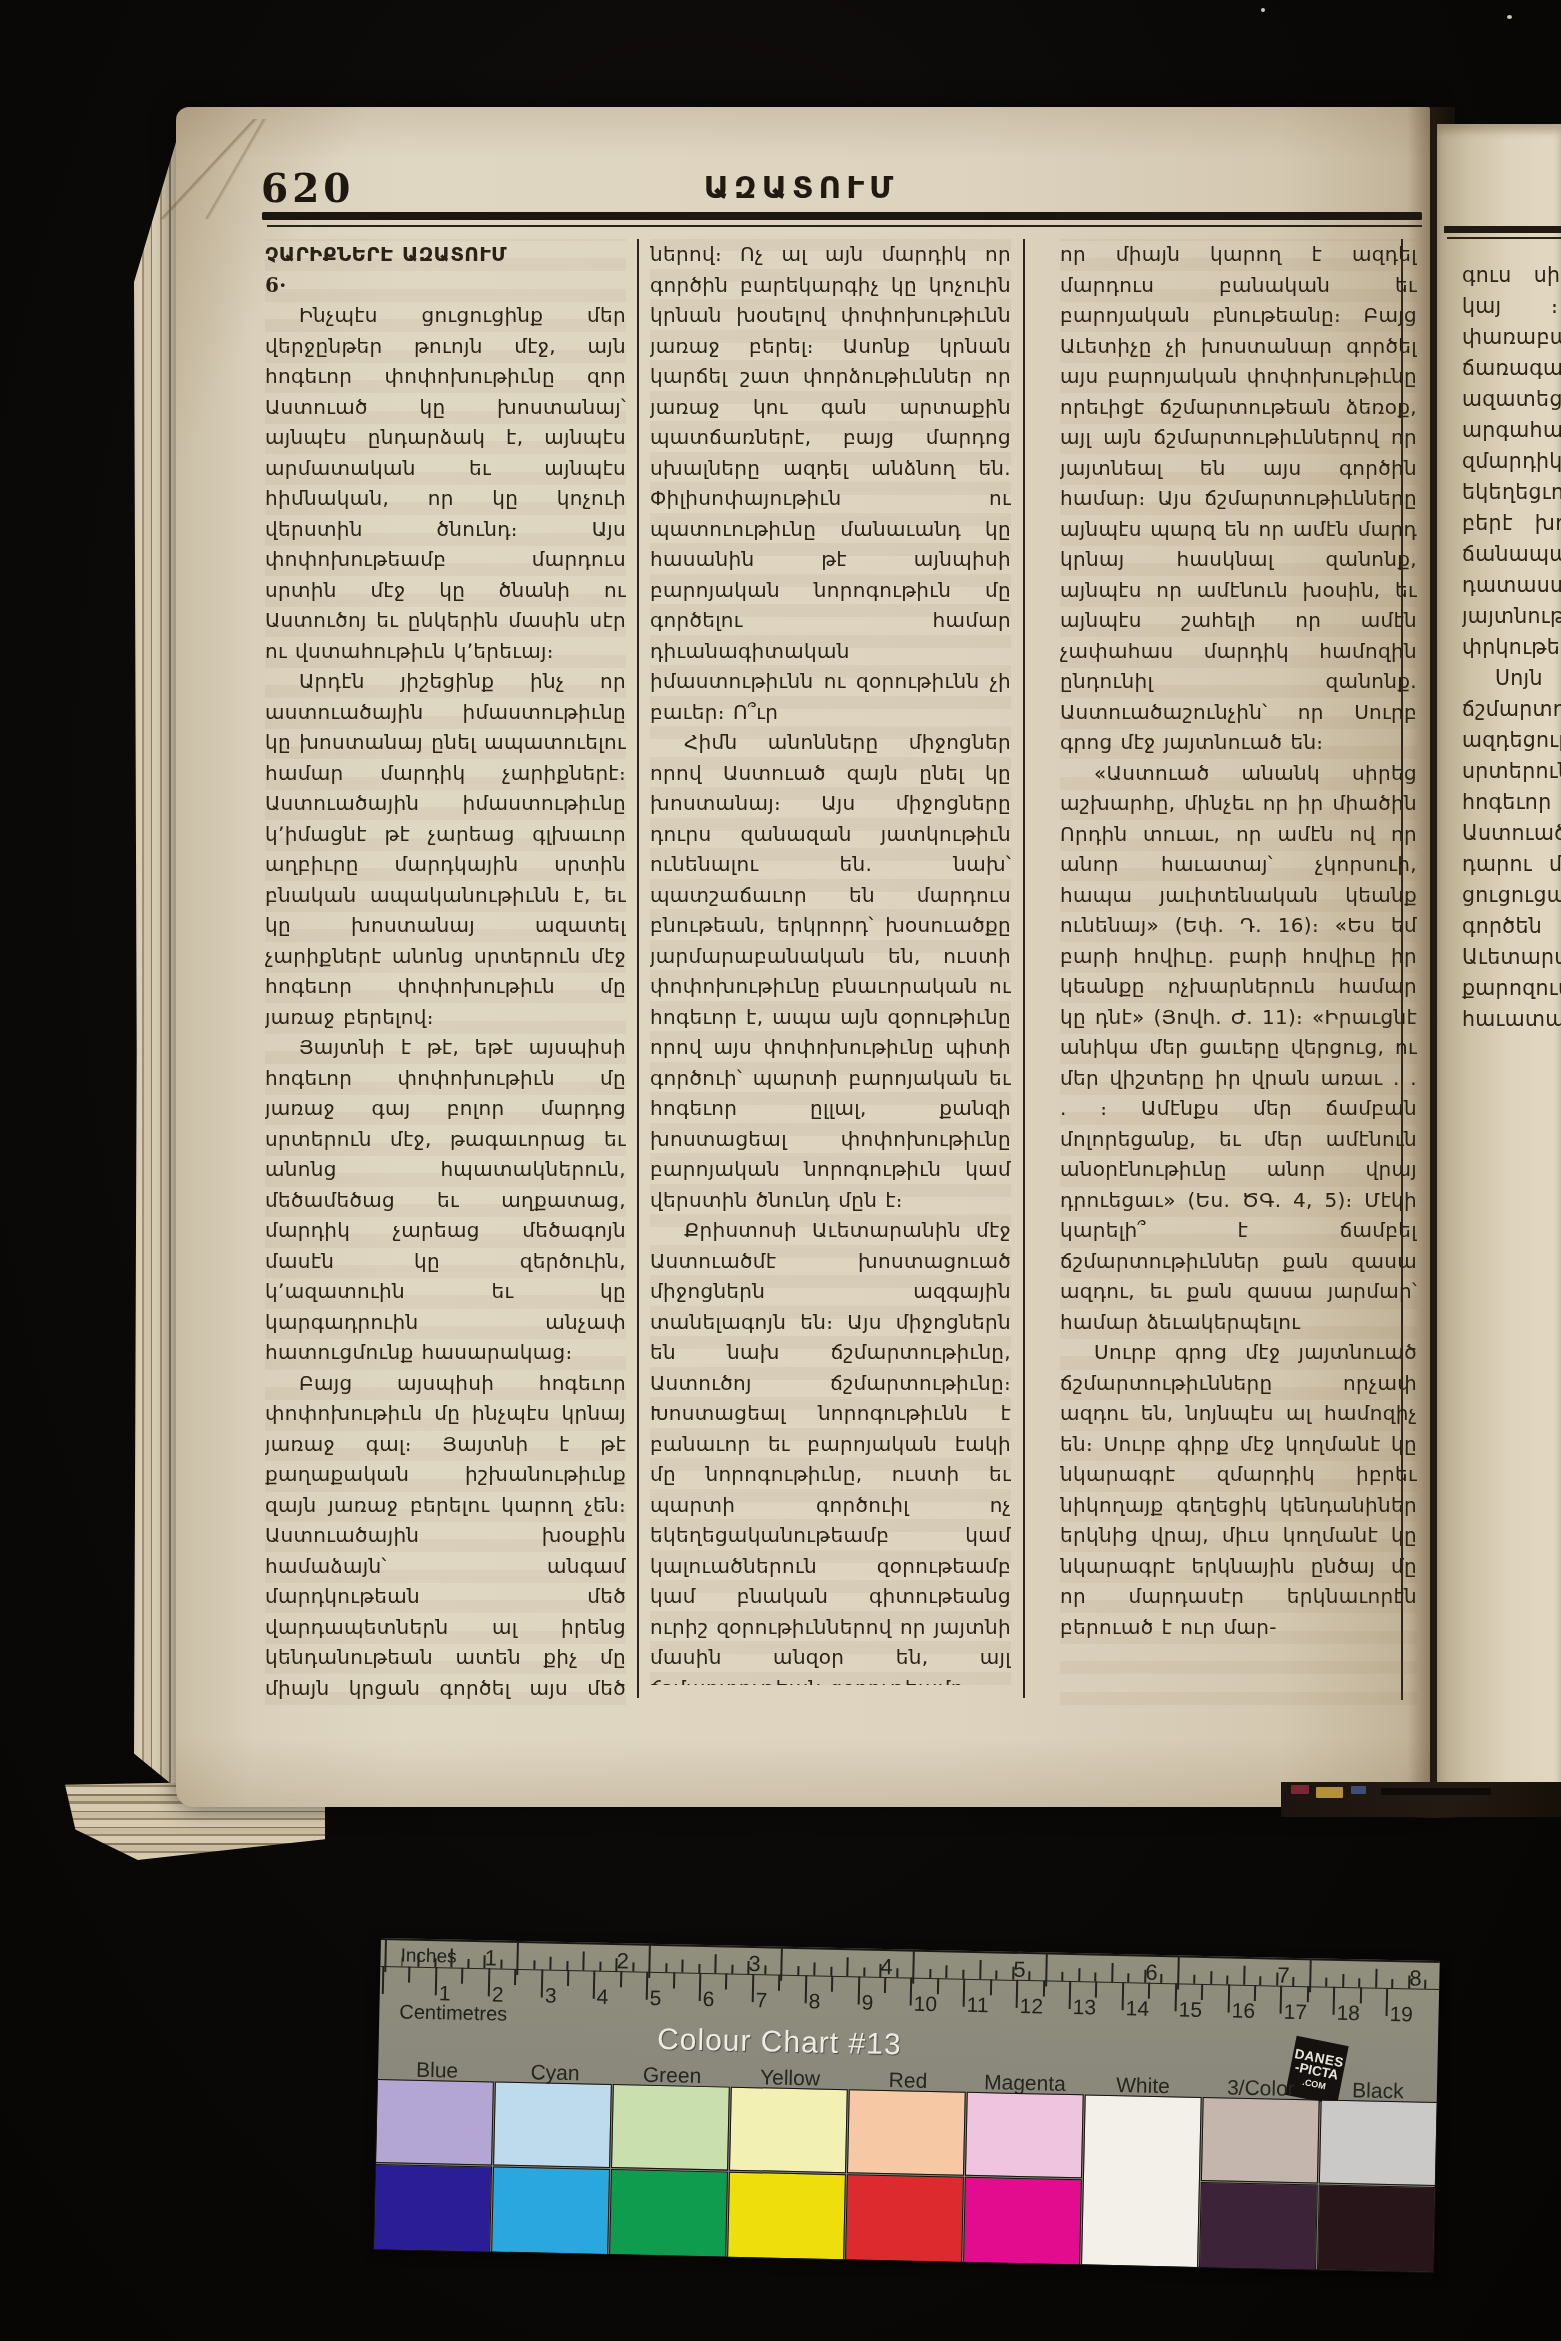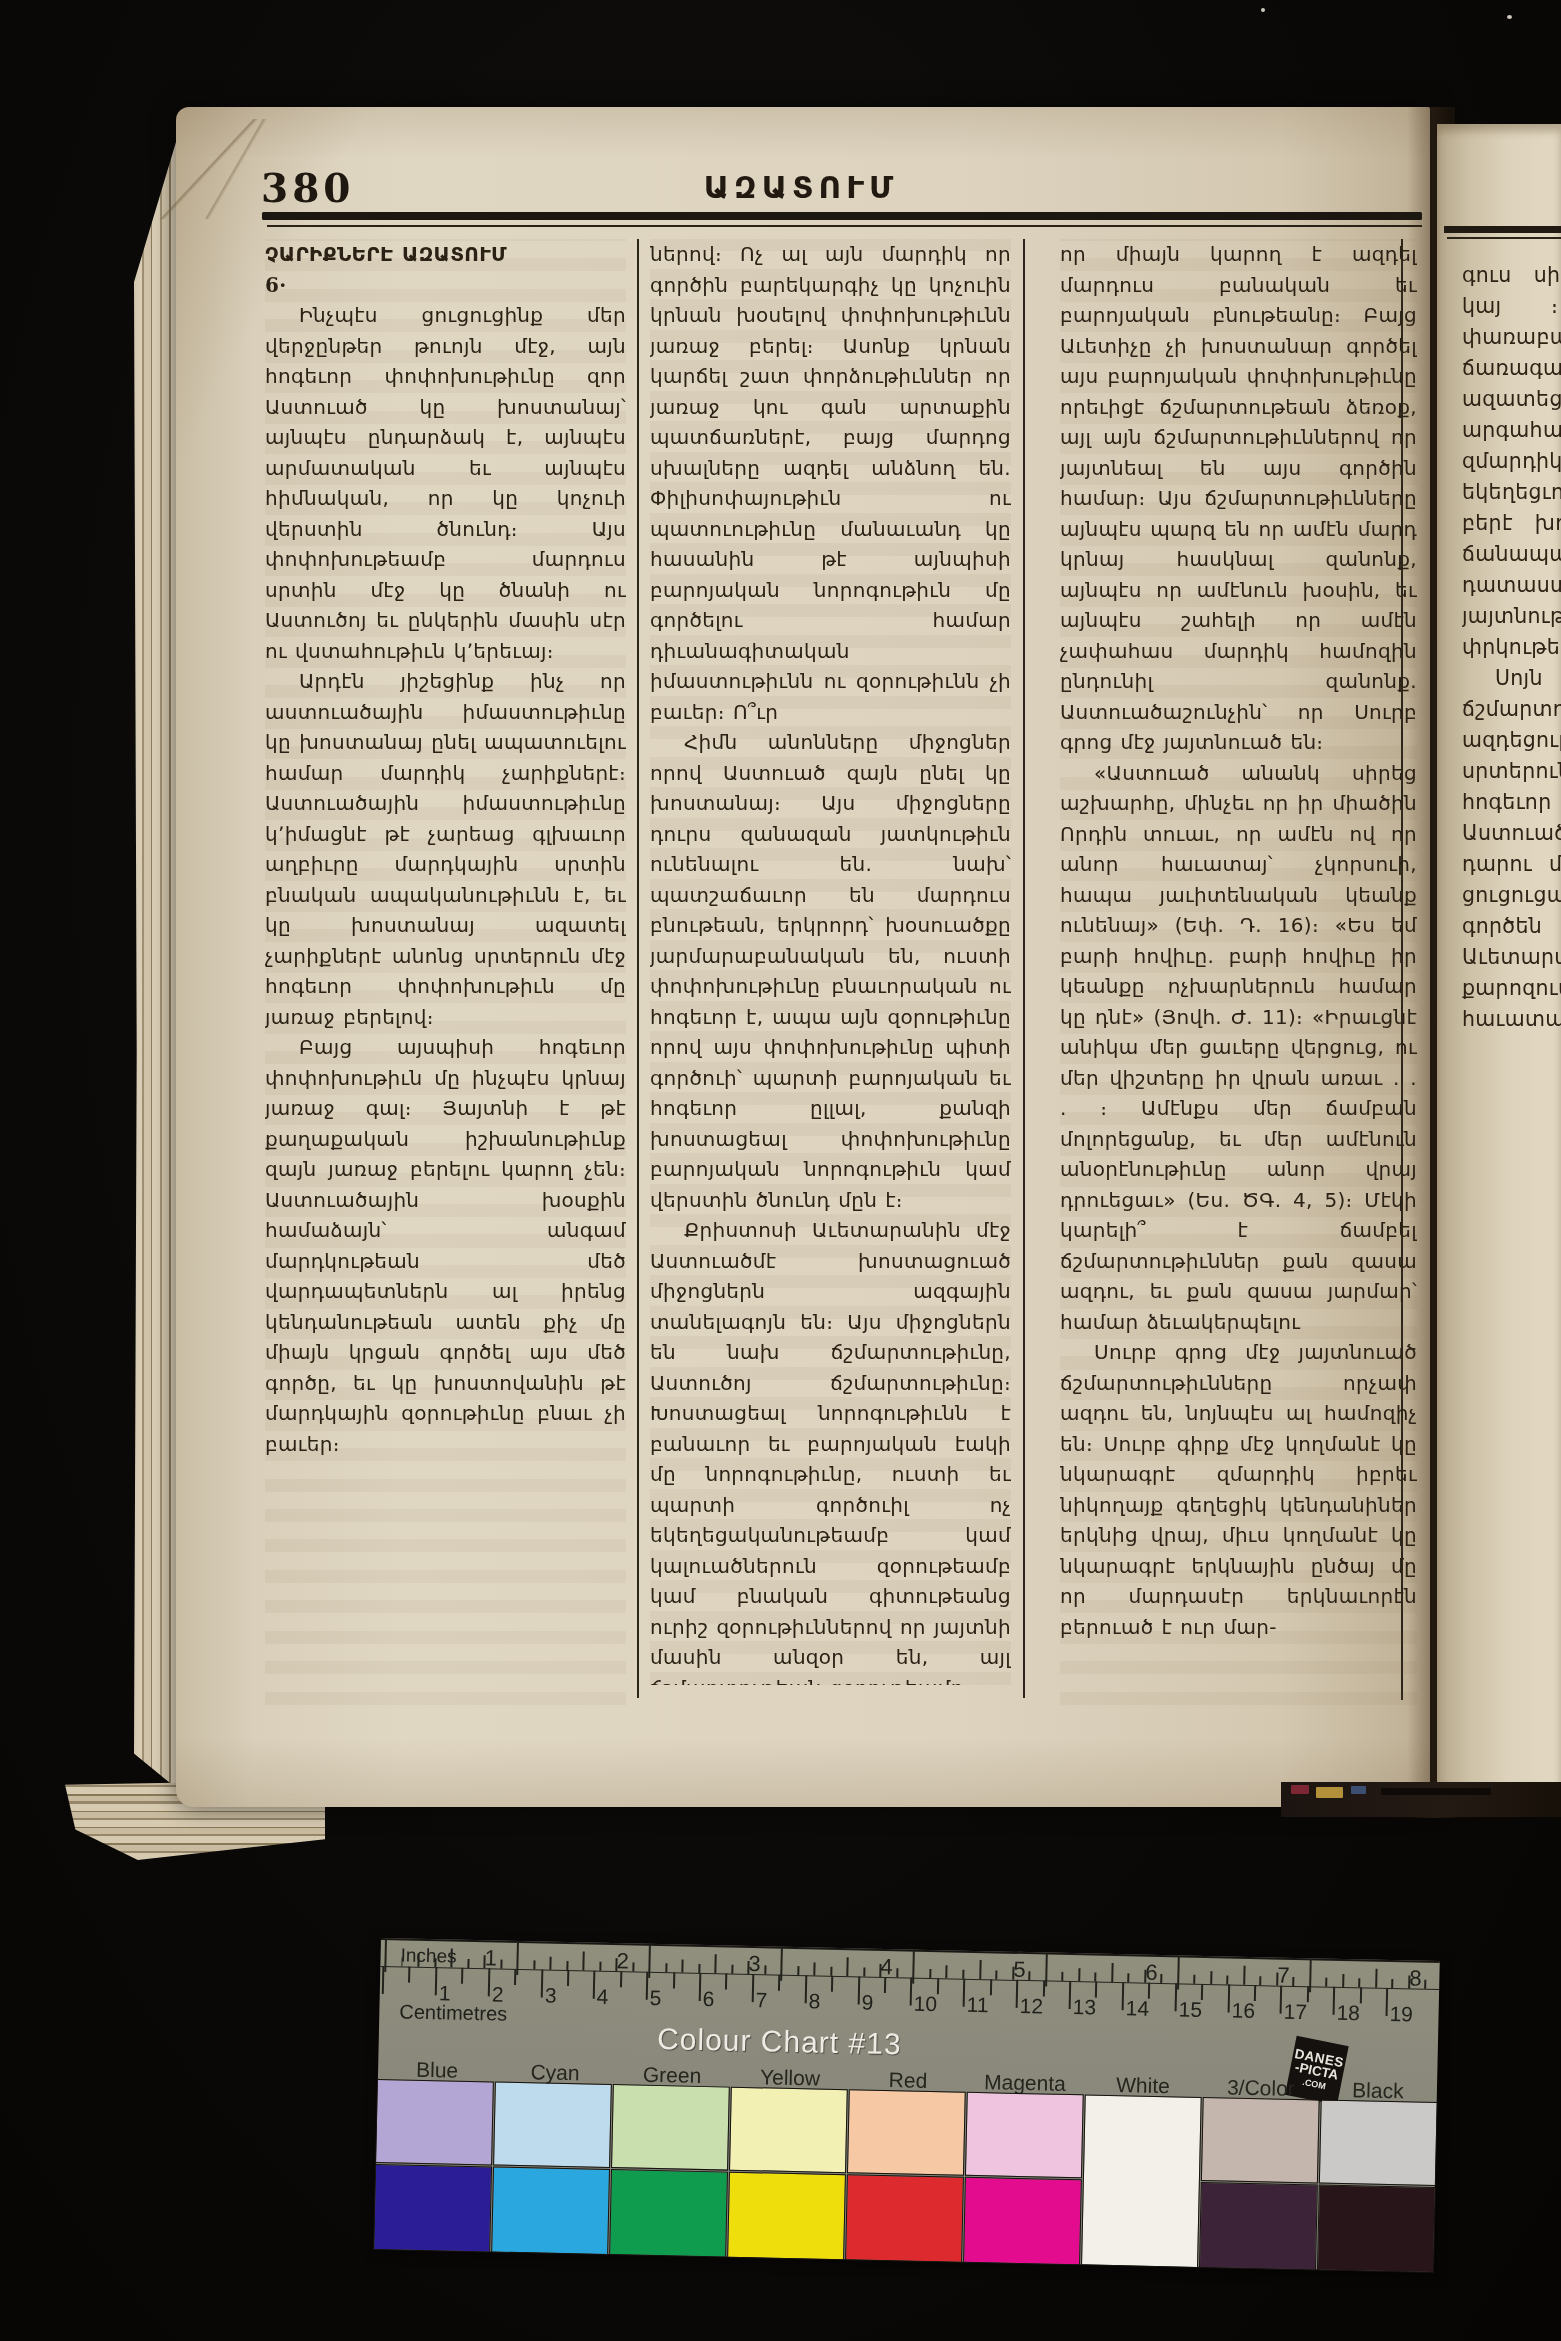--- a/index.html
+++ b/index.html
@@ -102,39 +102,40 @@
   <div class="corner-folds"></div>
   <div class="gutter"></div>
   <div class="page-facing"></div>
   <div class="cover-strip">
     <i style="left:10px;top:3px;width:18px;height:9px;background:#7d2734;"></i>
     <i style="left:35px;top:5px;width:27px;height:11px;background:#b3913a;"></i>
     <i style="left:70px;top:4px;width:15px;height:8px;background:#3c4f72;"></i>
     <i style="left:100px;top:6px;width:110px;height:7px;background:#0e0a07;"></i>
   </div>
 
-  <div class="pagenum">380</div>
+  <div class="pagenum">620</div>
   <div class="masthead">ԱԶԱՏՈՒՄ</div>
   <div class="rule-thick"></div>
   <div class="rule-thin"></div>
   <div class="rule-thick-facing"></div>
   <div class="rule-thin-facing"></div>
 
   <div class="vrule" style="left:637px;"></div>
   <div class="vrule" style="left:1023px;"></div>
   <div class="vrule" style="left:1401px;height:1461px;"></div>
 
   <div class="col" style="left:265px;width:361px;height:1466px;">
     <div class="ghost"></div>
     <div class="col-inner">
       <p class="art-heading">ՉԱՐԻՔՆԵՐԷ ԱԶԱՏՈՒՄ</p>
       <p class="art-no">6·</p>
       <div>
           <p>Ինչպէս ցուցուցինք մեր վերջընթեր թուոյն մէջ, այն հոգեւոր փոփոխութիւնը զոր Աստուած կը խոստանայ՝ այնպէս ընդարձակ է, այնպէս արմատական եւ այնպէս հիմնական, որ կը կոչուի վերստին ծնունդ։ Այս փոփոխութեամբ մարդուս սրտին մէջ կը ծնանի ու Աստուծոյ եւ ընկերին մասին սէր ու վստահութիւն կ՚երեւայ։</p>
           <p>Արդէն յիշեցինք ինչ որ աստուածային իմաստութիւնը կը խոստանայ ընել ապատուելու համար մարդիկ չարիքներէ։ Աստուածային իմաստութիւնը կ՚իմացնէ թէ չարեաց գլխաւոր աղբիւրը մարդկային սրտին բնական ապականութիւնն է, եւ կը խոստանայ ազատել չարիքներէ անոնց սրտերուն մէջ հոգեւոր փոփոխութիւն մը յառաջ բերելով։</p>
+          <p>Յայտնի է թէ, եթէ այսպիսի հոգեւոր փոփոխութիւն մը յառաջ գայ բոլոր մարդոց սրտերուն մէջ, թագաւորաց եւ անոնց հպատակներուն, մեծամեծաց եւ աղքատաց, մարդիկ չարեաց մեծագոյն մասէն կը զերծուին, կ՚ազատուին եւ կը կարգադրուին անչափ հատուցմունք հասարակաց։</p>
           <p>Բայց այսպիսի հոգեւոր փոփոխութիւն մը ինչպէս կրնայ յառաջ գալ։ Յայտնի է թէ քաղաքական իշխանութիւնք զայն յառաջ բերելու կարող չեն։ Աստուածային խօսքին համաձայն՝ անգամ մարդկութեան մեծ վարդապետներն ալ իրենց կենդանութեան ատեն քիչ մը միայն կրցան գործել այս մեծ գործը, եւ կը խոստովանին թէ մարդկային զօրութիւնը բնաւ չի բաւեր։</p>
         </div>
     </div>
   </div>
 
   <div class="col" style="left:650px;width:361px;height:1446px;">
     <div class="ghost"></div>
     <div class="col-inner">
       <div>
           <p class="cont">ներով։ Ոչ ալ այն մարդիկ որ գործին բարեկարգիչ կը կոչուին կրնան խօսելով փոփոխութիւնն յառաջ բերել։ Ասոնք կրնան կարճել շատ փորձութիւններ որ յառաջ կու գան արտաքին պատճառներէ, բայց մարդոց սխալները ազդել անձնող են. Փիլիսոփայութիւն ու պատուութիւնը մանաւանդ կը հասանին թէ այնպիսի բարոյական նորոգութիւն մը գործելու համար դիւանագիտական իմաստութիւնն ու զօրութիւնն չի բաւեր։ Ո՞ւր</p>

